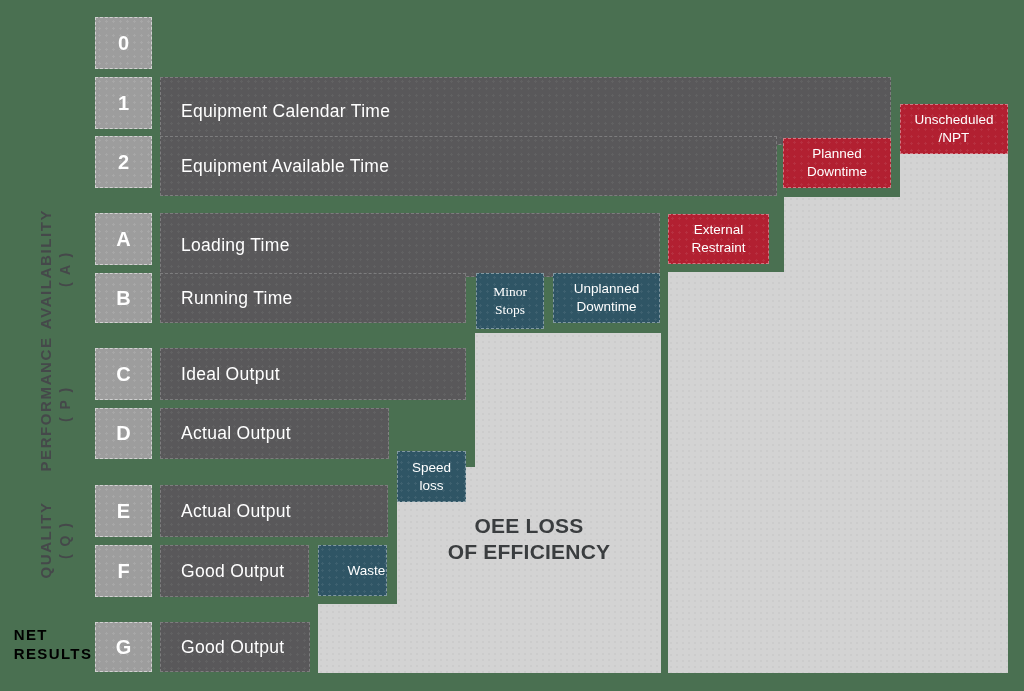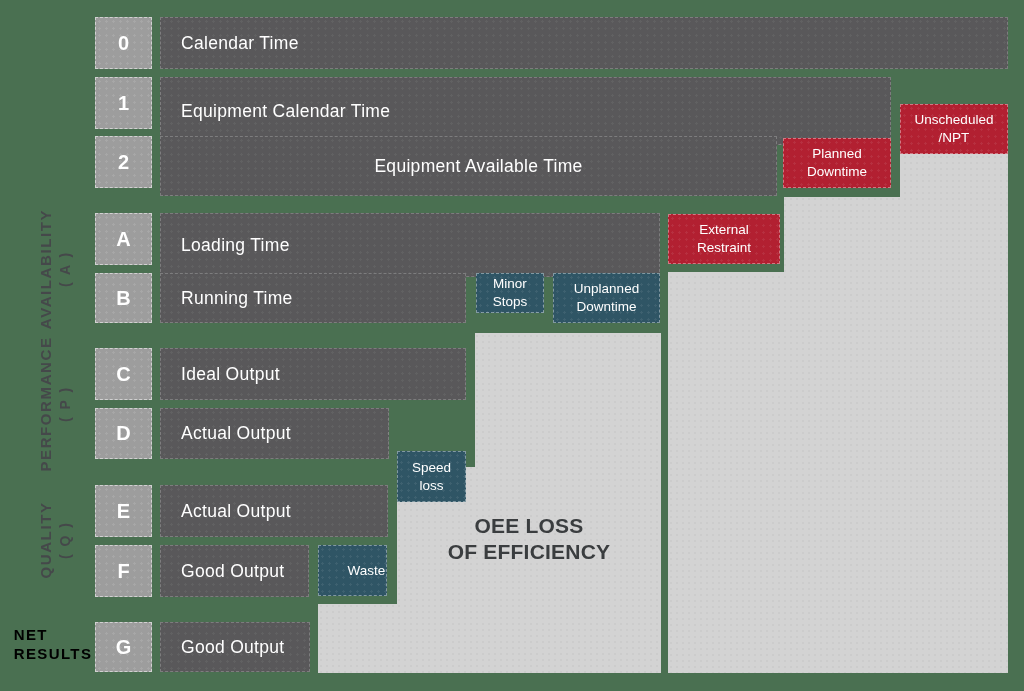--- a/index.html
+++ b/index.html
@@ -78,56 +78,53 @@
               clip-path:polygon(232px 0px,340px 0px,340px 537px,0px 537px,0px 136px,116px 136px,116px 61px,232px 61px);"></div>
   <div class="gray-area" style="left:318px;top:333px;width:343px;height:340px;
               clip-path:polygon(157px 0px,343px 0px,343px 340px,0px 340px,0px 271px,79px 271px,79px 134px,157px 134px);"></div>
 
   <div class="area-title" style="left:397px;top:513px;width:264px;">
     <span>OEE LOSS</span>
     <span>OF EFFICIENCY</span>
   </div>
 
   <div class="sq" style="top:17px;height:52px;">0</div>
-  <div class="bar" style="top:17px;height:52px;width:848px;">
-    <span>Calendar Time</span>
-  </div>
 
   <div class="sq" style="top:77px;height:52px;">1</div>
   <div class="bar" style="top:77px;height:68px;width:731px;">
     <span>Equipment Calendar Time</span>
   </div>
   <div class="loss red" style="left:900px;top:78px;width:108px;height:50px;margin-top:26px;">
     <span>Unscheduled</span>
     <span>/NPT</span>
   </div>
 
   <div class="sq" style="top:136px;height:52px;">2</div>
-  <div class="bar" style="top:136px;height:60px;width:617px;justify-content:center;">
+  <div class="bar" style="top:136px;height:60px;width:617px;">
     <span>Equipment Available Time</span>
   </div>
   <div class="loss red" style="left:783px;top:138px;width:108px;height:50px;">
     <span>Planned</span>
     <span>Downtime</span>
   </div>
 
   <div class="sq" style="top:213px;height:52px;">A</div>
   <div class="bar" style="top:213px;height:64px;width:500px;">
     <span>Loading Time</span>
   </div>
-  <div class="loss red" style="left:668px;top:214px;width:112px;height:50px;">
+  <div class="loss red" style="left:668px;top:214px;width:101px;height:50px;">
     <span>External</span>
     <span>Restraint</span>
   </div>
 
   <div class="sq" style="top:273px;height:50px;">B</div>
   <div class="bar" style="top:273px;height:50px;width:306px;">
     <span>Running Time</span>
   </div>
-  <div class="loss teal" style="left:476px;top:273px;width:68px;height:40px;">
+  <div class="loss teal" style="left:476px;top:273px;width:68px;height:56px;font-family:Liberation Serif, serif;">
     <span>Minor</span>
     <span>Stops</span>
   </div>
   <div class="loss teal" style="left:553px;top:273px;width:107px;height:50px;">
     <span>Unplanned</span>
     <span>Downtime</span>
   </div>
 
   <div class="sq" style="top:348px;height:52px;">C</div>
   <div class="bar" style="top:348px;height:52px;width:306px;">

